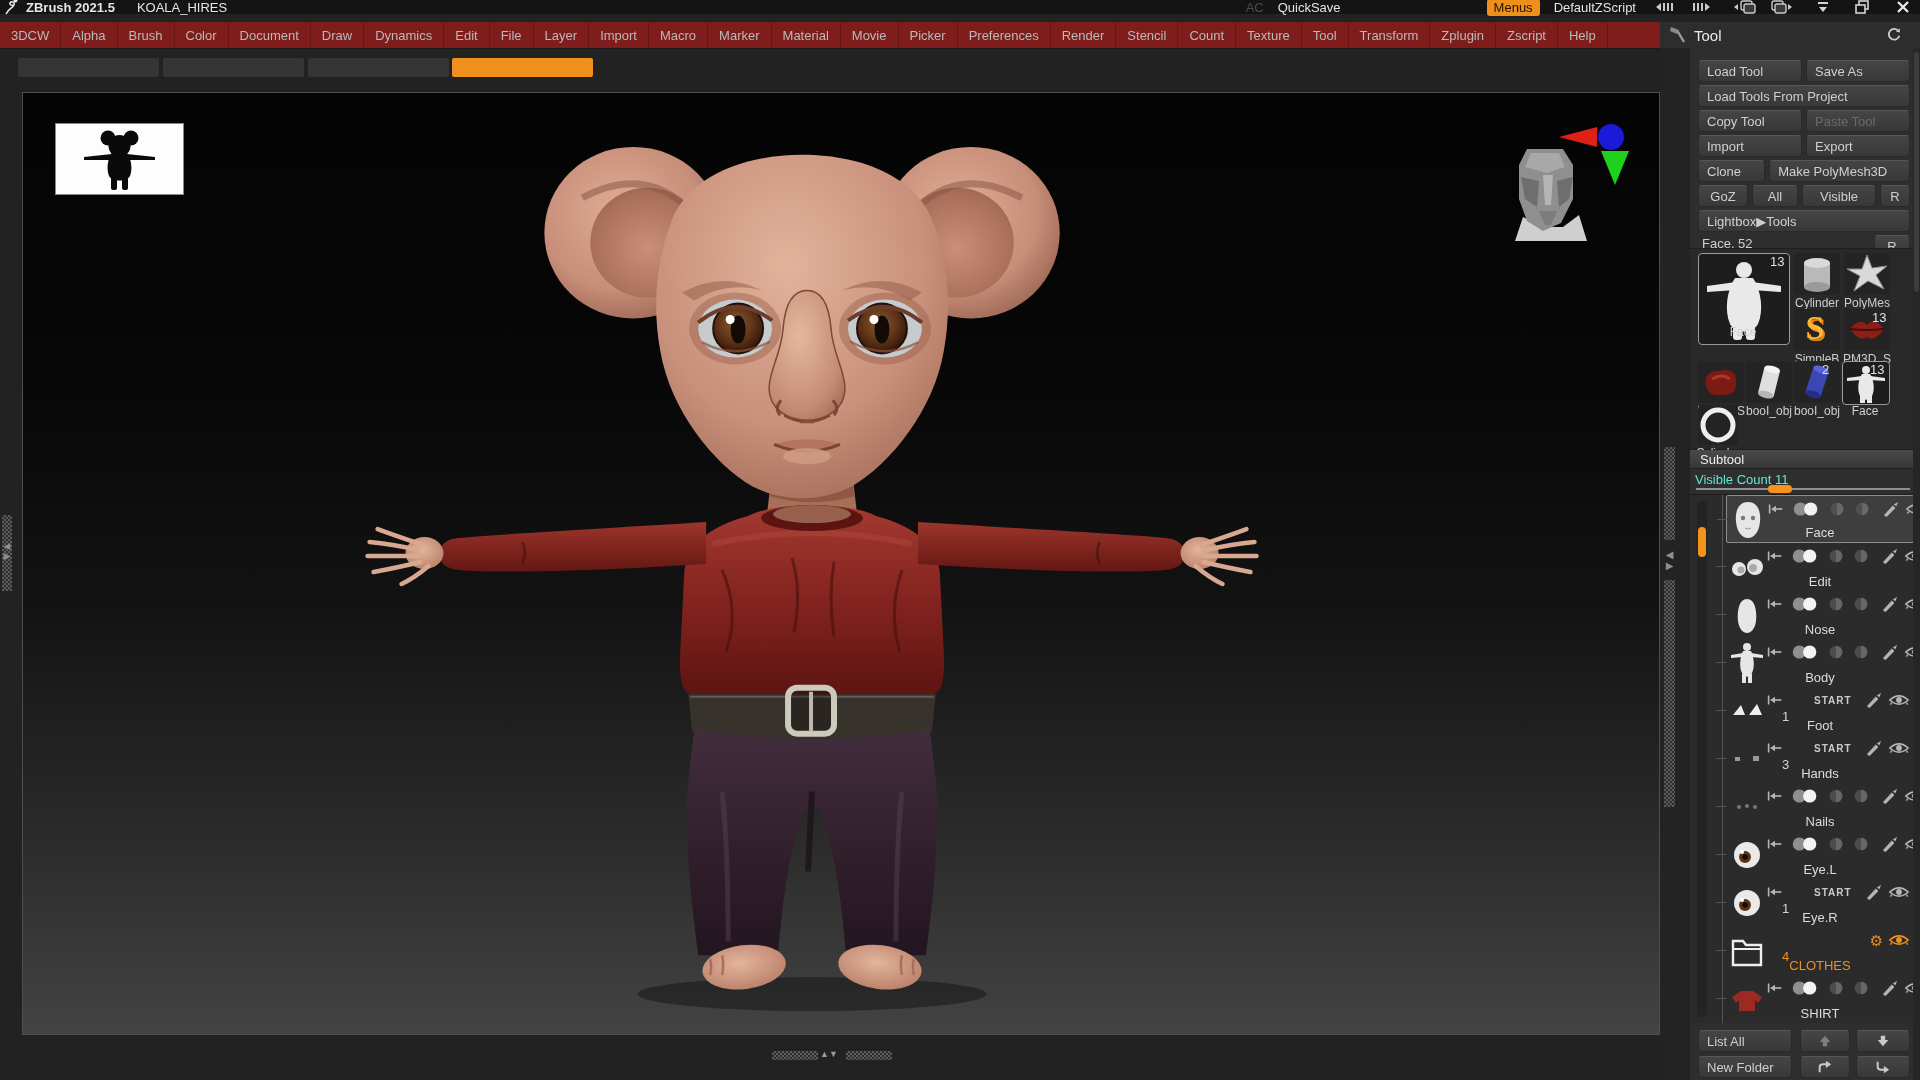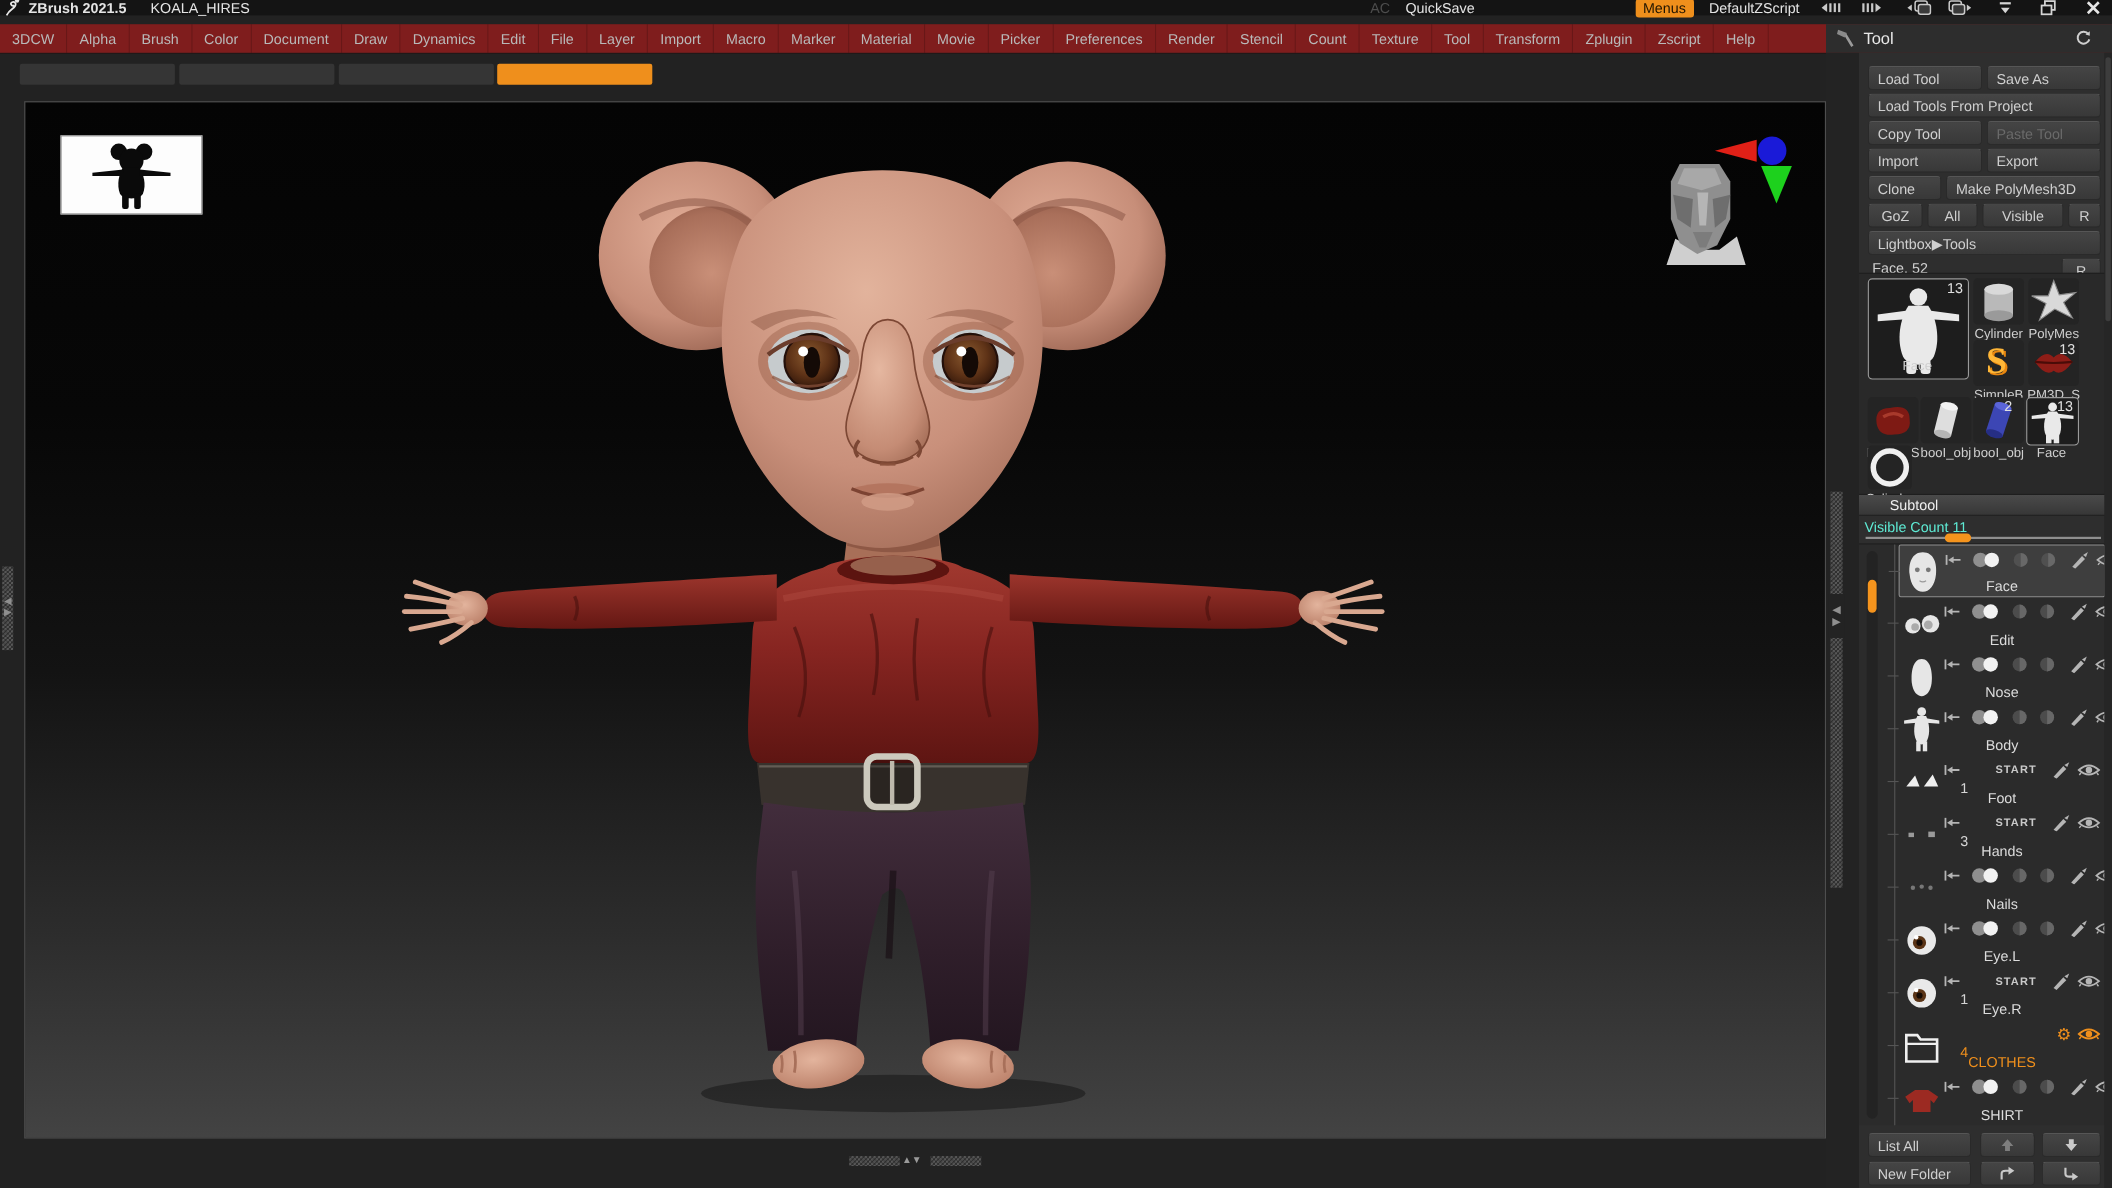--- a/index.html
+++ b/index.html
@@ -91,21 +91,21 @@
   #thumb-area{position:absolute;left:0;top:200px;width:230px;height:200px;background:#292929;
     border-top:1px solid #1e1e1e;border-bottom:1px solid #1e1e1e;}
   .tthumb{position:absolute;background:#242424;border-radius:4px;}
   .tthumb svg{width:100%;height:100%;}
   .tthumb.sel{border:1px solid #9a9a9a;background:#1d1d1d;}
   .tlabel{position:absolute;font-size:12px;color:#cfcfcf;text-align:center;white-space:nowrap;}
   .tbadge{position:absolute;font-size:13px;color:#e0e0e0;}
 
   #st-header{position:absolute;left:0;top:402px;width:230px;height:19px;
     background:linear-gradient(180deg,#4a4a4a,#373737);border-bottom:1px solid #222;
-    color:#efefef;font-size:13px;display:flex;align-items:center;padding-left:28px;box-sizing:border-box;}
+    color:#efefef;font-size:13px;display:flex;align-items:center;padding-left:10px;box-sizing:border-box;}
   #st-visible{position:absolute;left:0;top:422px;width:230px;height:22px;}
   #st-visible .lab{position:absolute;left:5px;top:2px;font-size:13px;color:#5eead4;text-align:right;}
   #st-visible .track{position:absolute;left:6px;right:10px;bottom:2px;height:2px;background:#8f8f8f;}
   #st-visible .handle{position:absolute;left:78px;bottom:-1px;width:24px;height:8px;border-radius:4px;background:#f5941d;}
 
   #st-list{position:absolute;left:0;top:446px;width:230px;height:528px;background:#2b2b2b;
     border-top:1px solid #1e1e1e;}
   #st-vslider{position:absolute;left:7px;top:6px;width:10px;height:516px;background:#232323;border-radius:5px;}
   #st-vslider .handle{position:absolute;left:1px;top:26px;width:8px;height:30px;background:#f5941d;border-radius:4px;}
   #st-tree{position:absolute;left:32px;top:0;width:1px;height:528px;background:#555;}

